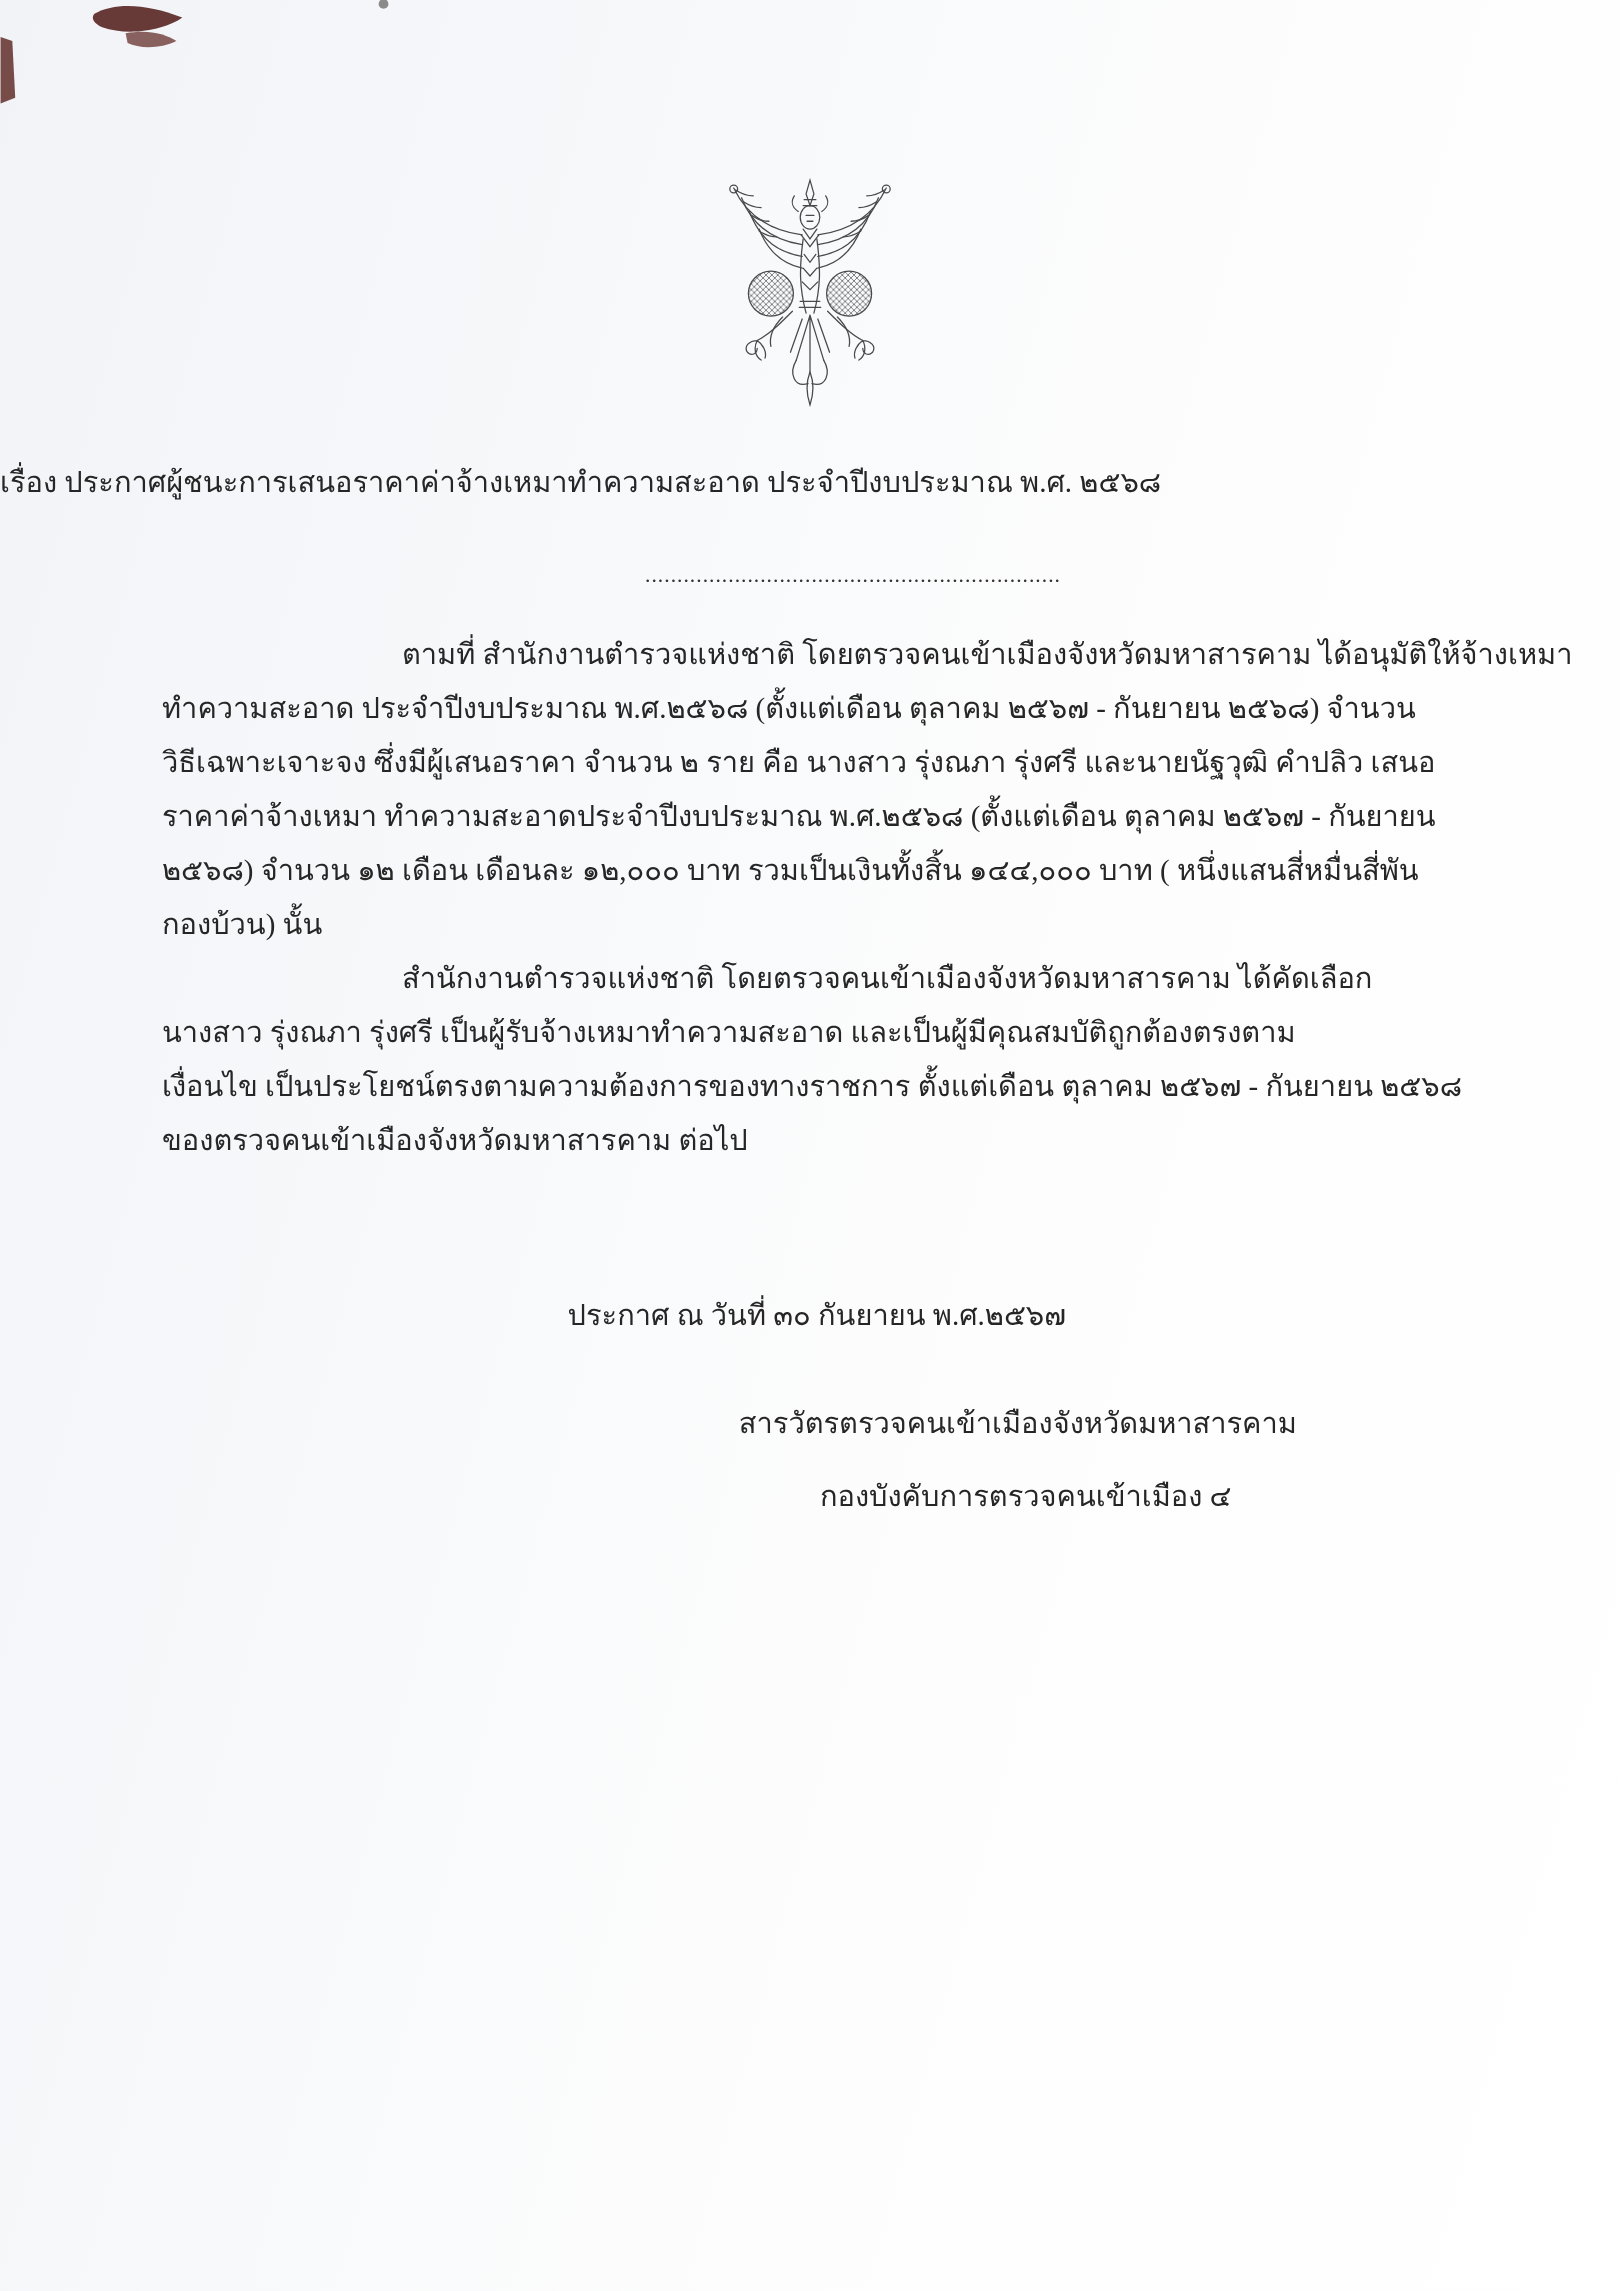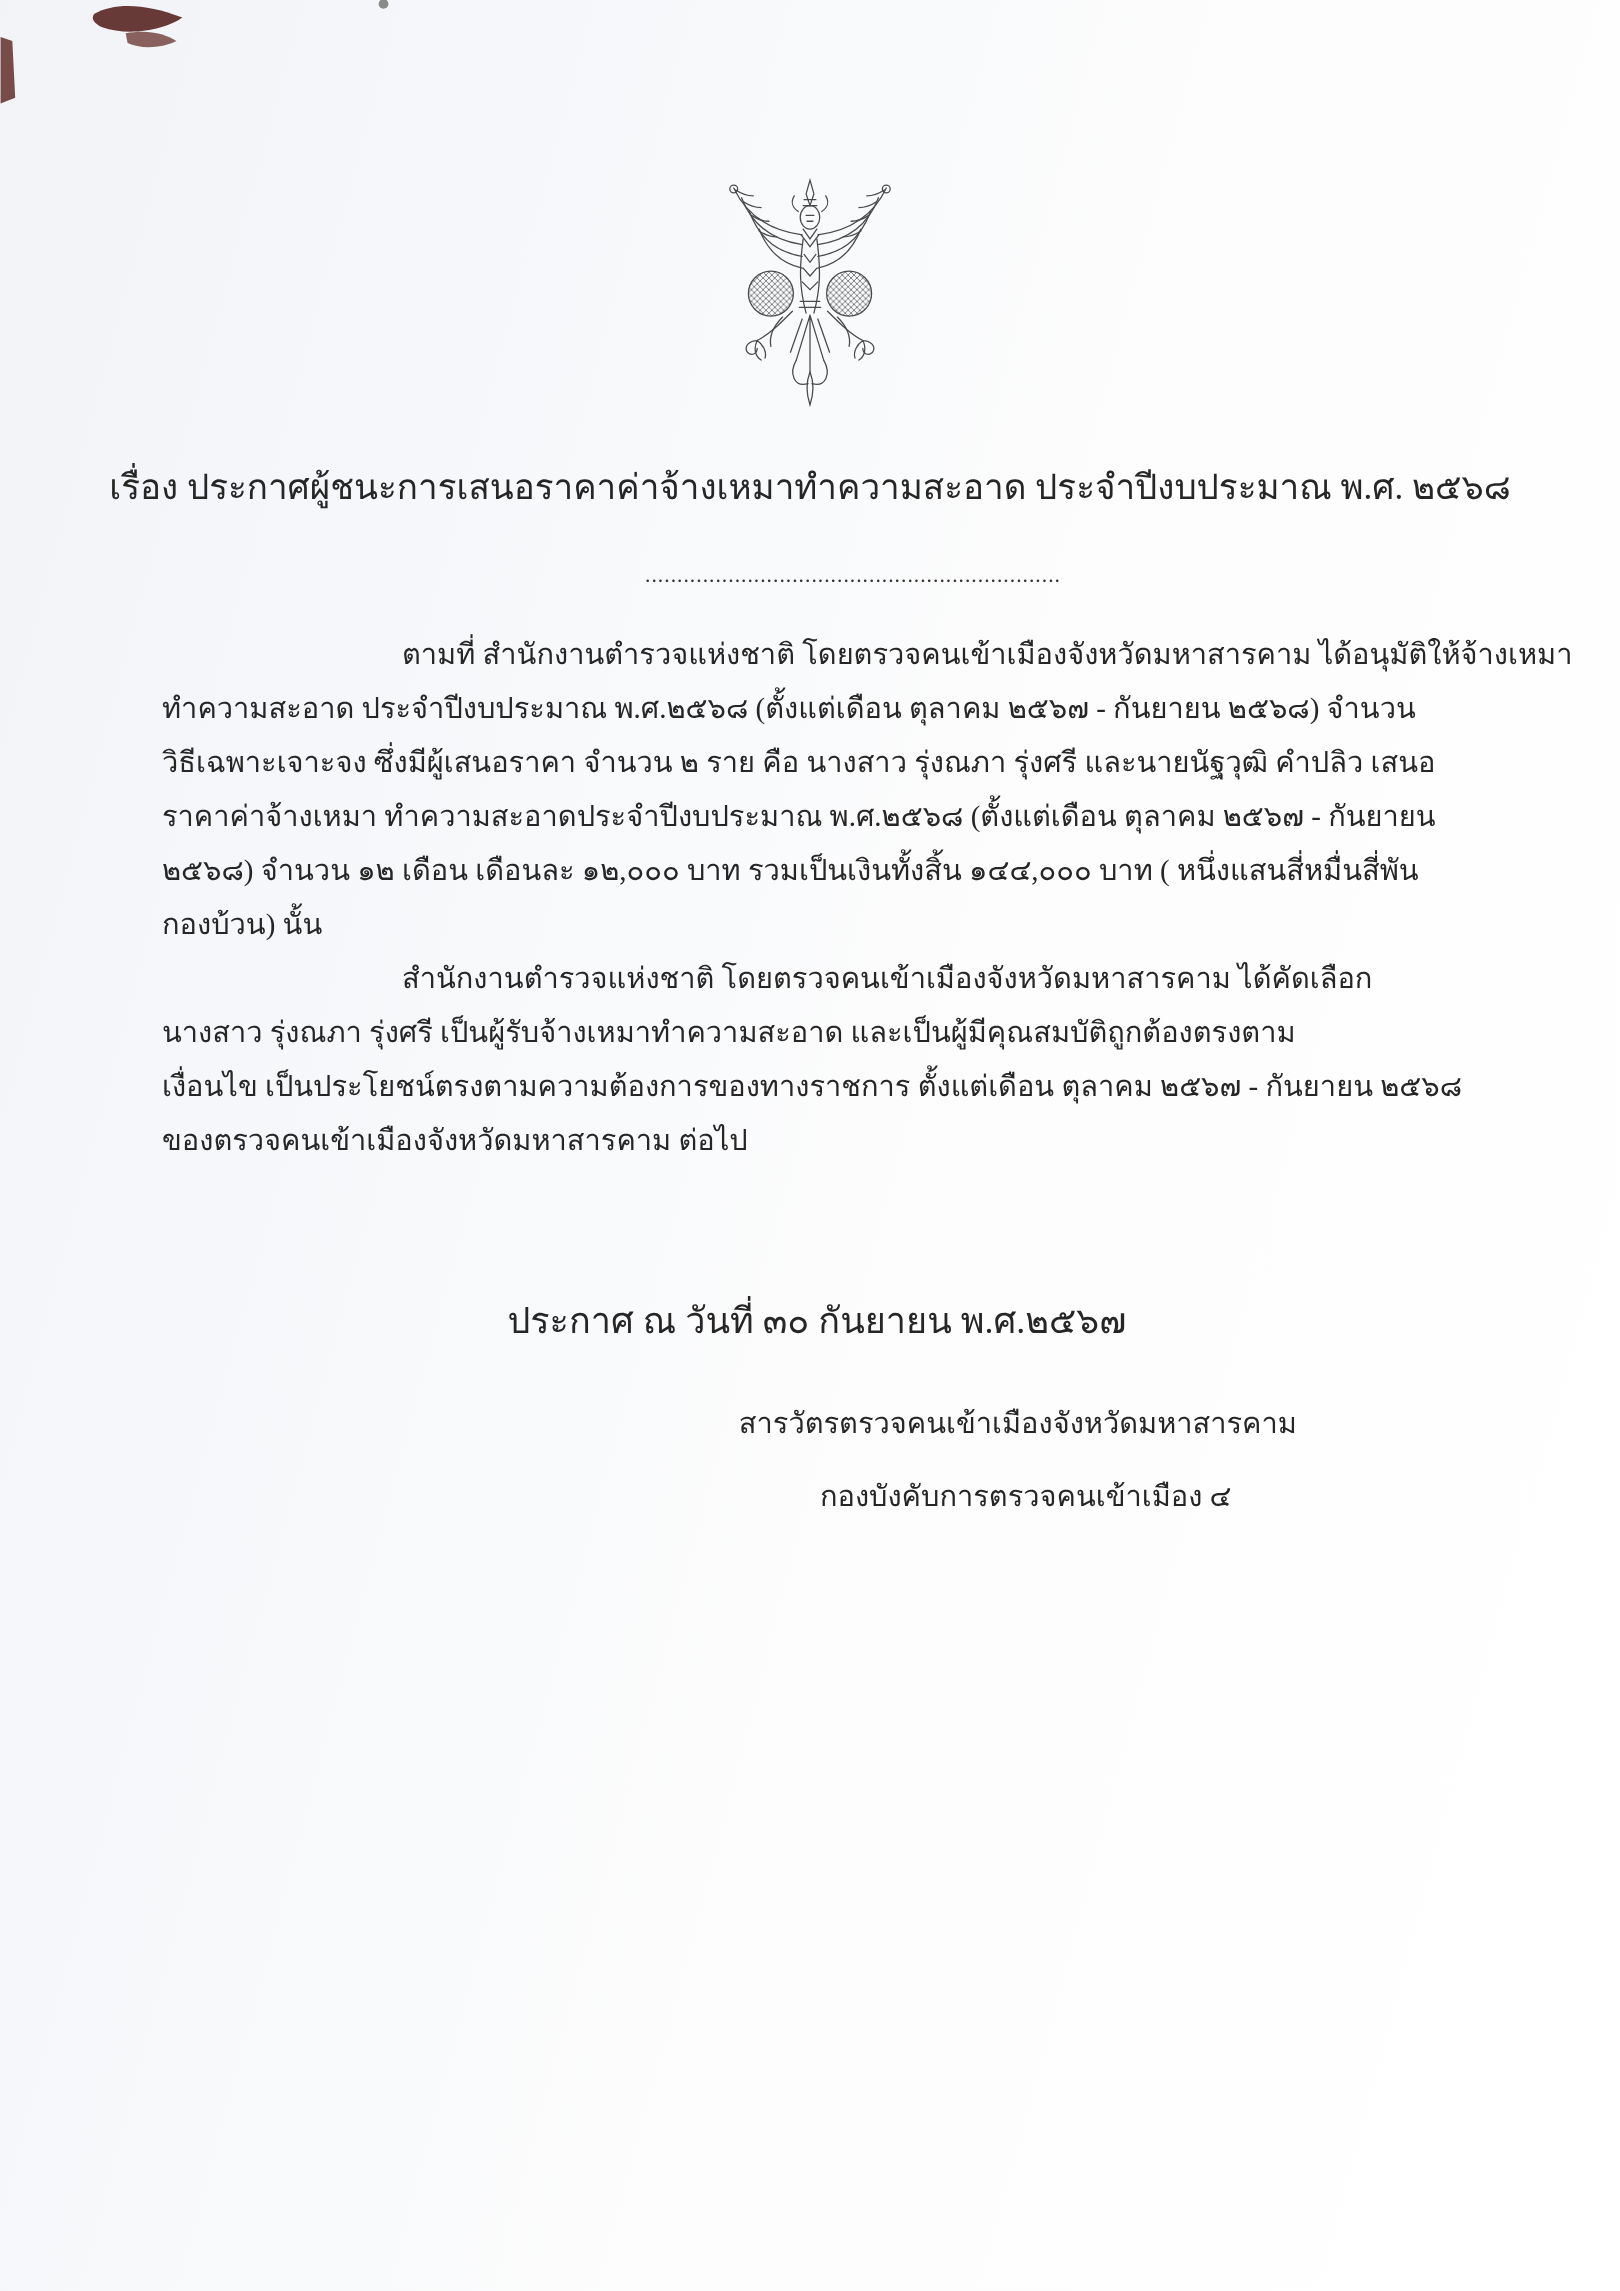--- a/index.html
+++ b/index.html
@@ -16,40 +16,40 @@
     position:absolute;top:178px;left:50%;transform:translateX(-50%);
     width:176px;height:240px;
   }
   .title{
     position:absolute;top:408px;left:0;width:100%;
     text-align:center;font-size:31px;font-weight:bold;color:#222;
     white-space:nowrap;
   }
   .subject1{
     position:absolute;top:459px;left:0;width:100%;
-    text-align:center;font-size:35px;white-space:nowrap;
+    text-align:left;font-size:29px;white-space:nowrap;
   }
   .subject2{
     position:absolute;top:514px;left:0;width:100%;
     text-align:center;font-size:29px;white-space:nowrap;
   }
   .dots{
     position:absolute;top:563px;left:0;width:100%;
     text-align:center;font-size:21.6px;letter-spacing:1px;color:#333;
     padding-left:86px;box-sizing:border-box;
   }
   .bodytext{
     position:absolute;top:627px;left:162px;right:116px;
     font-size:29px;line-height:54px;
   }
   .bodytext .line{white-space:nowrap;height:54px;font-family:Liberation Serif, serif;}
   .bodytext .indent{padding-left:240px;}
   .announce-date{
     position:absolute;top:1292px;left:0;width:100%;
-    text-align:center;font-size:36px;white-space:nowrap;
+    text-align:center;font-size:29px;white-space:nowrap;
     padding-left:13.7px;box-sizing:border-box;
   }
   .sigblock{
     position:absolute;top:1400px;left:606px;width:814px;
     font-size:29px;
   }
   .sig-row{position:relative;height:90px;}
   .sig-rank{position:absolute;left:165px;top:29px;white-space:nowrap;}
   .sig-scribble{position:absolute;left:345px;top:-19.6px;width:231px;height:116px;}
   .sig-name{text-align:center;height:73px;padding-left:0px;white-space:nowrap;}

